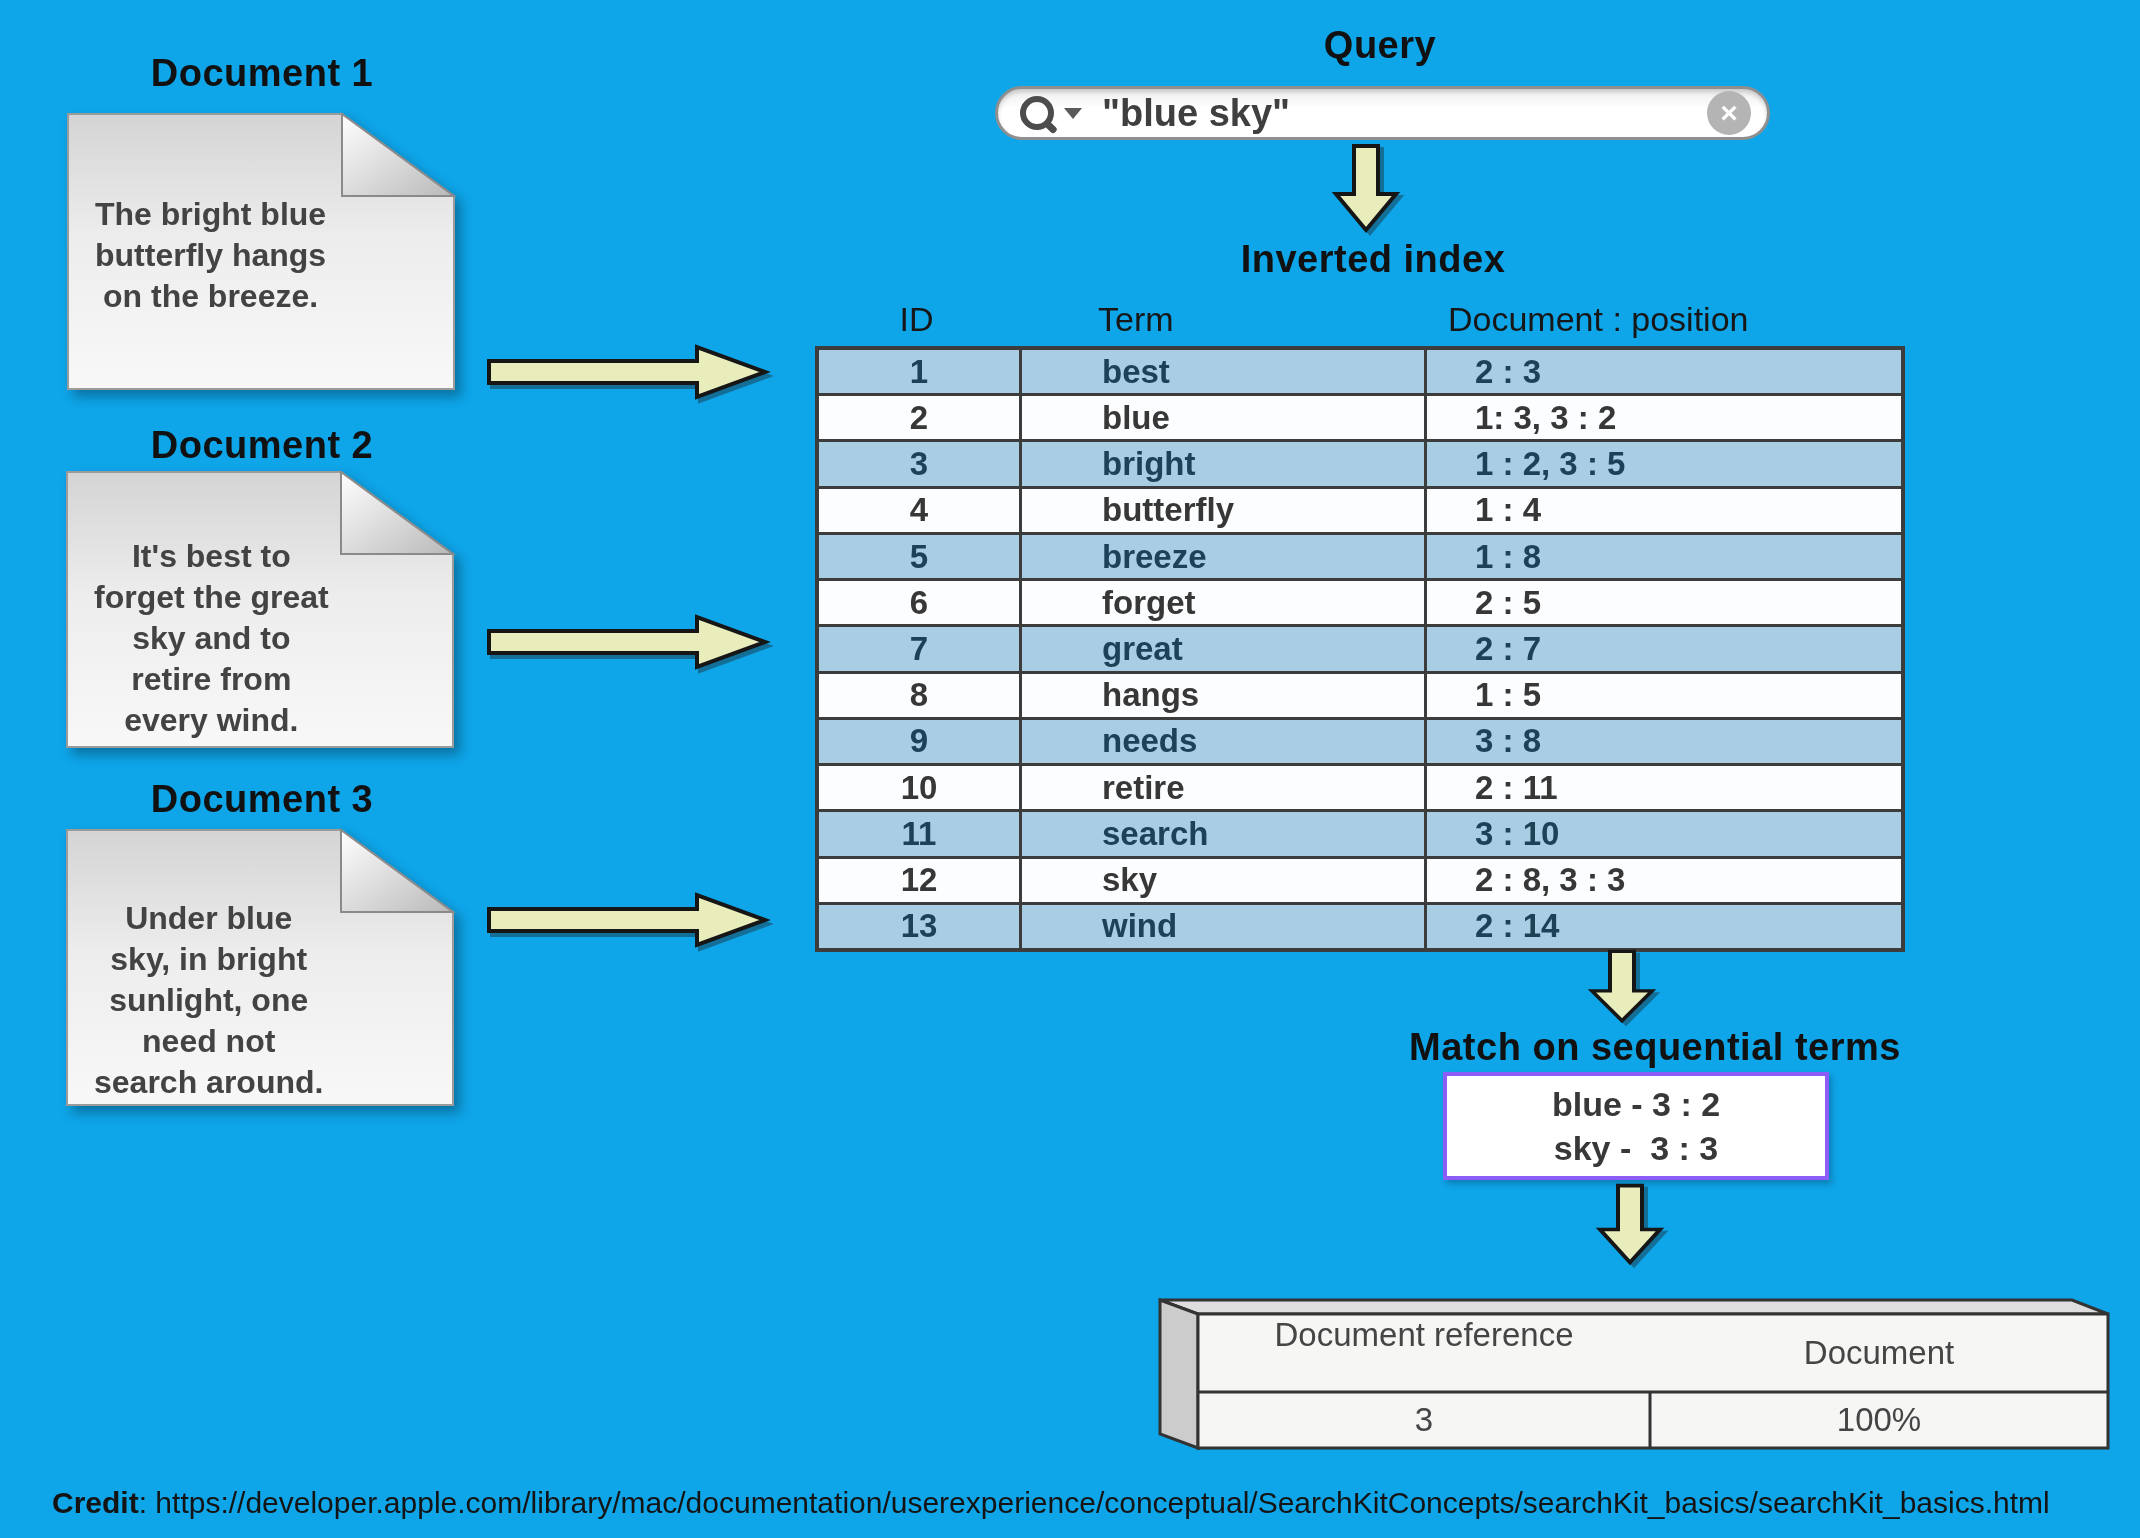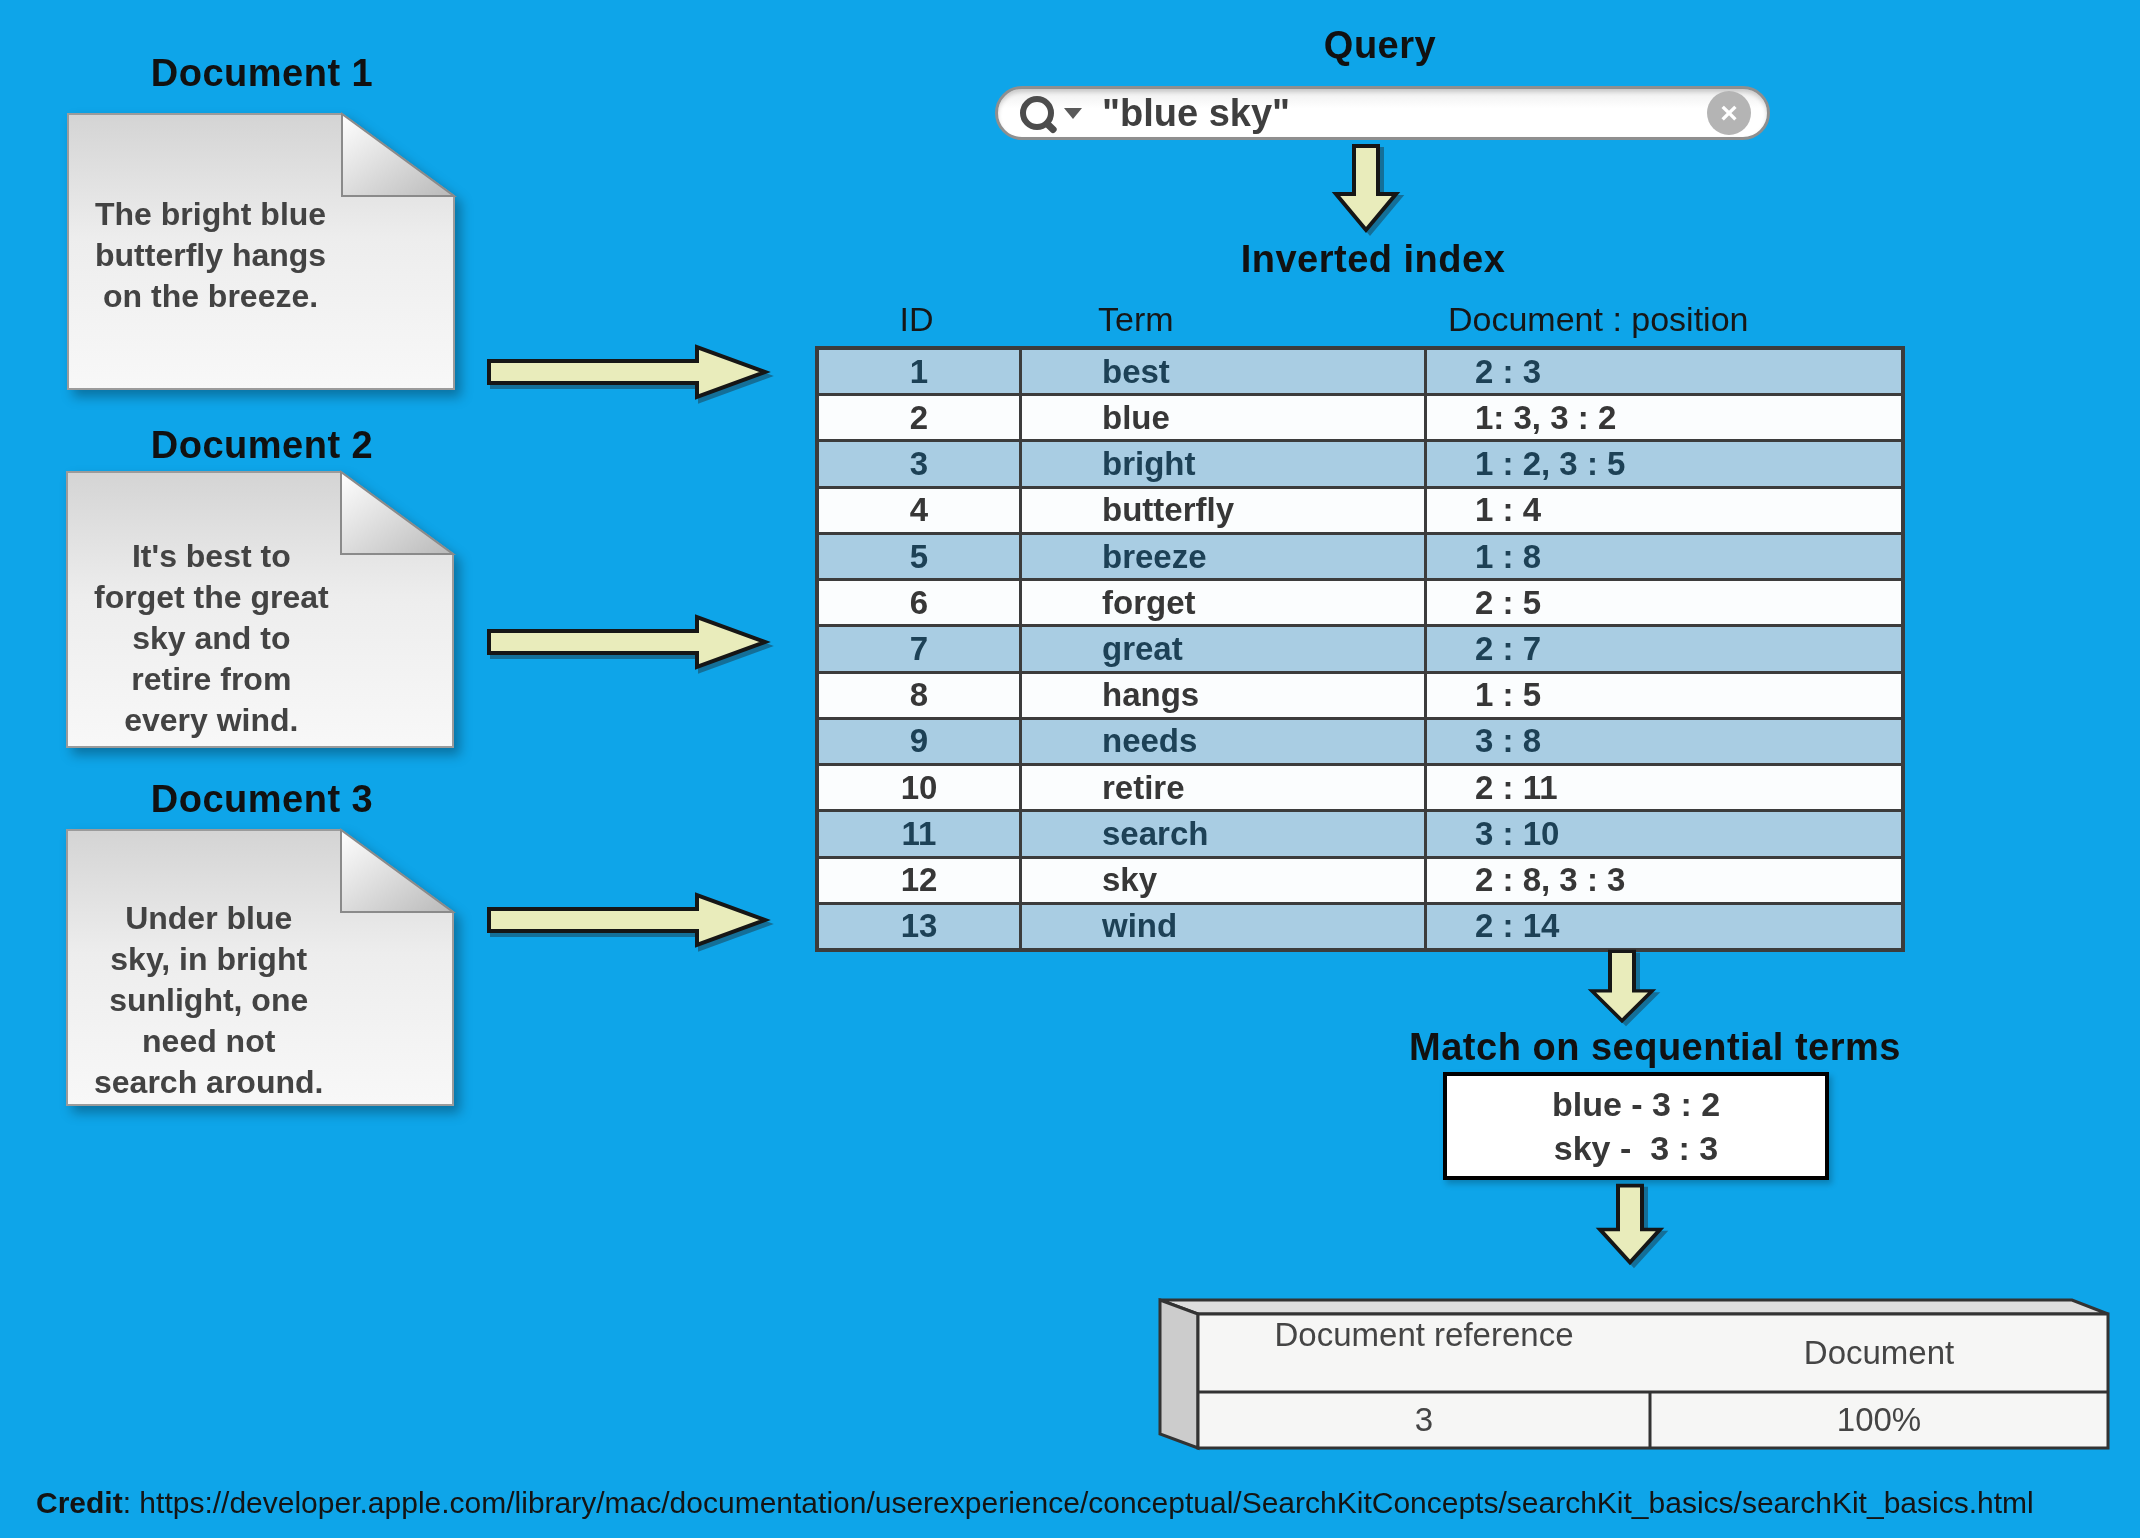--- a/index.html
+++ b/index.html
@@ -38,30 +38,30 @@
   .irow{flex:1;display:flex;border-bottom:3px solid var(--table-border);}
   .irow:last-child{border-bottom:none;}
   .irow:nth-child(odd){background:var(--row-blue);color:#1d4156;}
   .irow:nth-child(even){background:var(--row-white);color:#373737;}
   .icell{display:flex;align-items:center;font-size:33px;font-weight:bold;box-sizing:border-box;}
   .icell.c0{width:203px;justify-content:center;border-right:3px solid var(--table-border);flex:none;}
   .icell.c1{width:405px;padding-left:80px;border-right:3px solid var(--table-border);flex:none;}
   .icell.c2{flex:1;padding-left:48px;}
 
   
-  .match-box{position:absolute;left:1443px;top:1072px;width:386px;height:108px;background:#fff;border:4px solid #000000;
+  .match-box{position:absolute;left:1443px;top:1072px;width:386px;height:108px;background:#fff;border:4px solid #8b5cf6;
              box-sizing:border-box;box-shadow:3px 4px 6px rgba(0,0,0,.22);display:flex;flex-direction:column;
              align-items:center;justify-content:center;}
   .match-line{font-size:34px;font-weight:bold;color:#383838;line-height:44px;white-space:pre;}
 
   
   #slab{position:absolute;left:1158px;top:1298px;width:908px;height:154px;}
   .slab-txt{position:absolute;font-size:33px;color:#454545;text-align:center;line-height:38px;}
 
-  .credit{position:absolute;left:36px;top:1486px;font-size:30px;color:#141414;}
+  .credit{position:absolute;left:52px;top:1486px;font-size:30px;color:#141414;}
   .credit b{font-weight:bold;}
 </style>
 </head>
 <body>
 
 <div id="canvas">
 
   <svg width="0" height="0" style="position:absolute">
     <defs>
       <linearGradient id="gPage" x1="0" y1="0" x2="0" y2="1">

